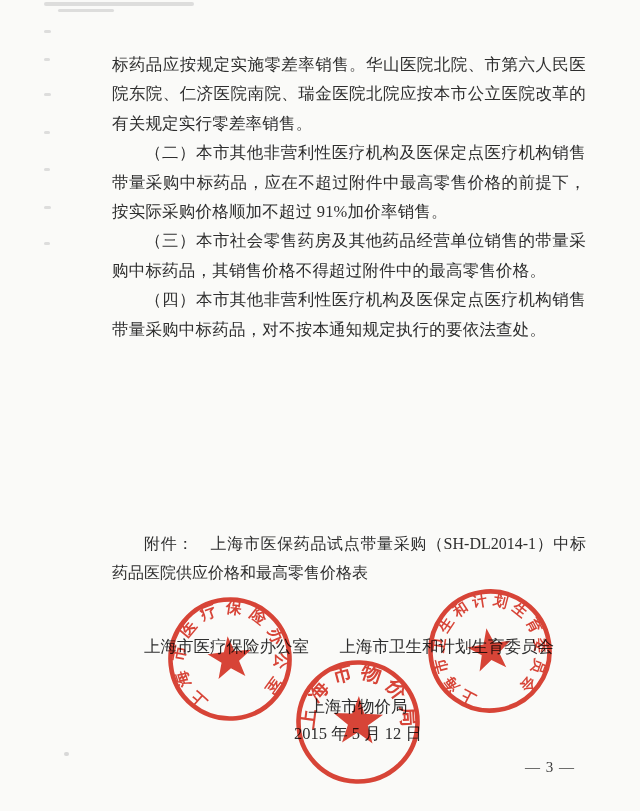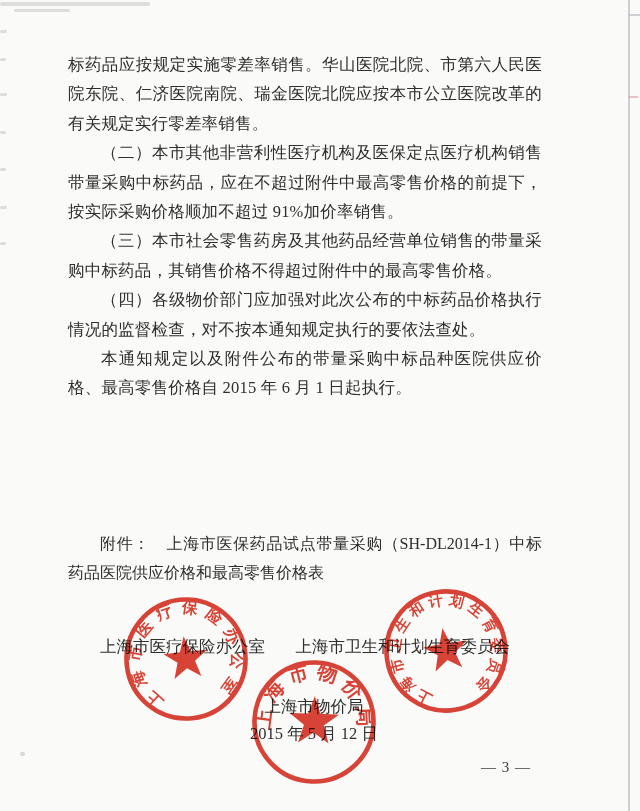--- a/index.html
+++ b/index.html
@@ -3,21 +3,21 @@
 <meta charset="utf-8">
 <style>
   * { margin: 0; padding: 0; box-sizing: border-box; }
   html, body { width: 640px; height: 811px; overflow: hidden; }
   body {
     position: relative;
     background: #fafaf8;
     font-family: "Liberation Serif", serif;
     color: #2e2e2e;
   }
-  .scan-page { position: absolute; inset: 0; }
+  .scan-page { position: absolute; inset: 0; margin-left: 44px; }
 
   
   .body-text {
     position: absolute;
     left: 68px; top: 50px; width: 474px;
     font-size: 16.5px;
     line-height: 29.4px;
     text-align: justify;
     text-align-last: left;
     word-break: break-all;
@@ -102,22 +102,21 @@
 </style>
 </head>
 <body>
 
 <div class="scan-page">
 
   <div class="body-text">
     <p class="para">标药品应按规定实施零差率销售。华山医院北院、市第六人民医院东院、仁济医院南院、瑞金医院北院应按本市公立医院改革的有关规定实行零差率销售。</p>
     <p class="para indent">（二）本市其他非营利性医疗机构及医保定点医疗机构销售带量采购中标药品，应在不超过附件中最高零售价格的前提下，按实际采购价格顺加不超过 91%加价率销售。</p>
     <p class="para indent">（三）本市社会零售药房及其他药品经营单位销售的带量采购中标药品，其销售价格不得超过附件中的最高零售价格。</p>
-    <p class="para indent">（四）各级物价部门应加强对此次公布的中标药品价格执行情况的监督检查，对不按本通知规定执行的要依法查处。</p>
-    <p class="para indent">本通知规定以及附件公布的带量采购中标品种医院供应价格、最高零售价格自 2015 年 6 月 1 日起执行。</p>
+    <p class="para indent">（四）本市其他非营利性医疗机构及医保定点医疗机构销售带量采购中标药品，对不按本通知规定执行的要依法查处。</p>
   </div>
 
   <div class="attachment">附件：　上海市医保药品试点带量采购（SH-DL2014-1）中标药品医院供应价格和最高零售价格表</div>
 
   <div class="sig-row">
     <span>上海市医疗保险办公室</span>
     <span>上海市卫生和计划生育委员会</span>
   </div>
   <div class="sig-center">上海市物价局</div>
   <div class="sig-date">2015 年 5 月 12 日</div>

